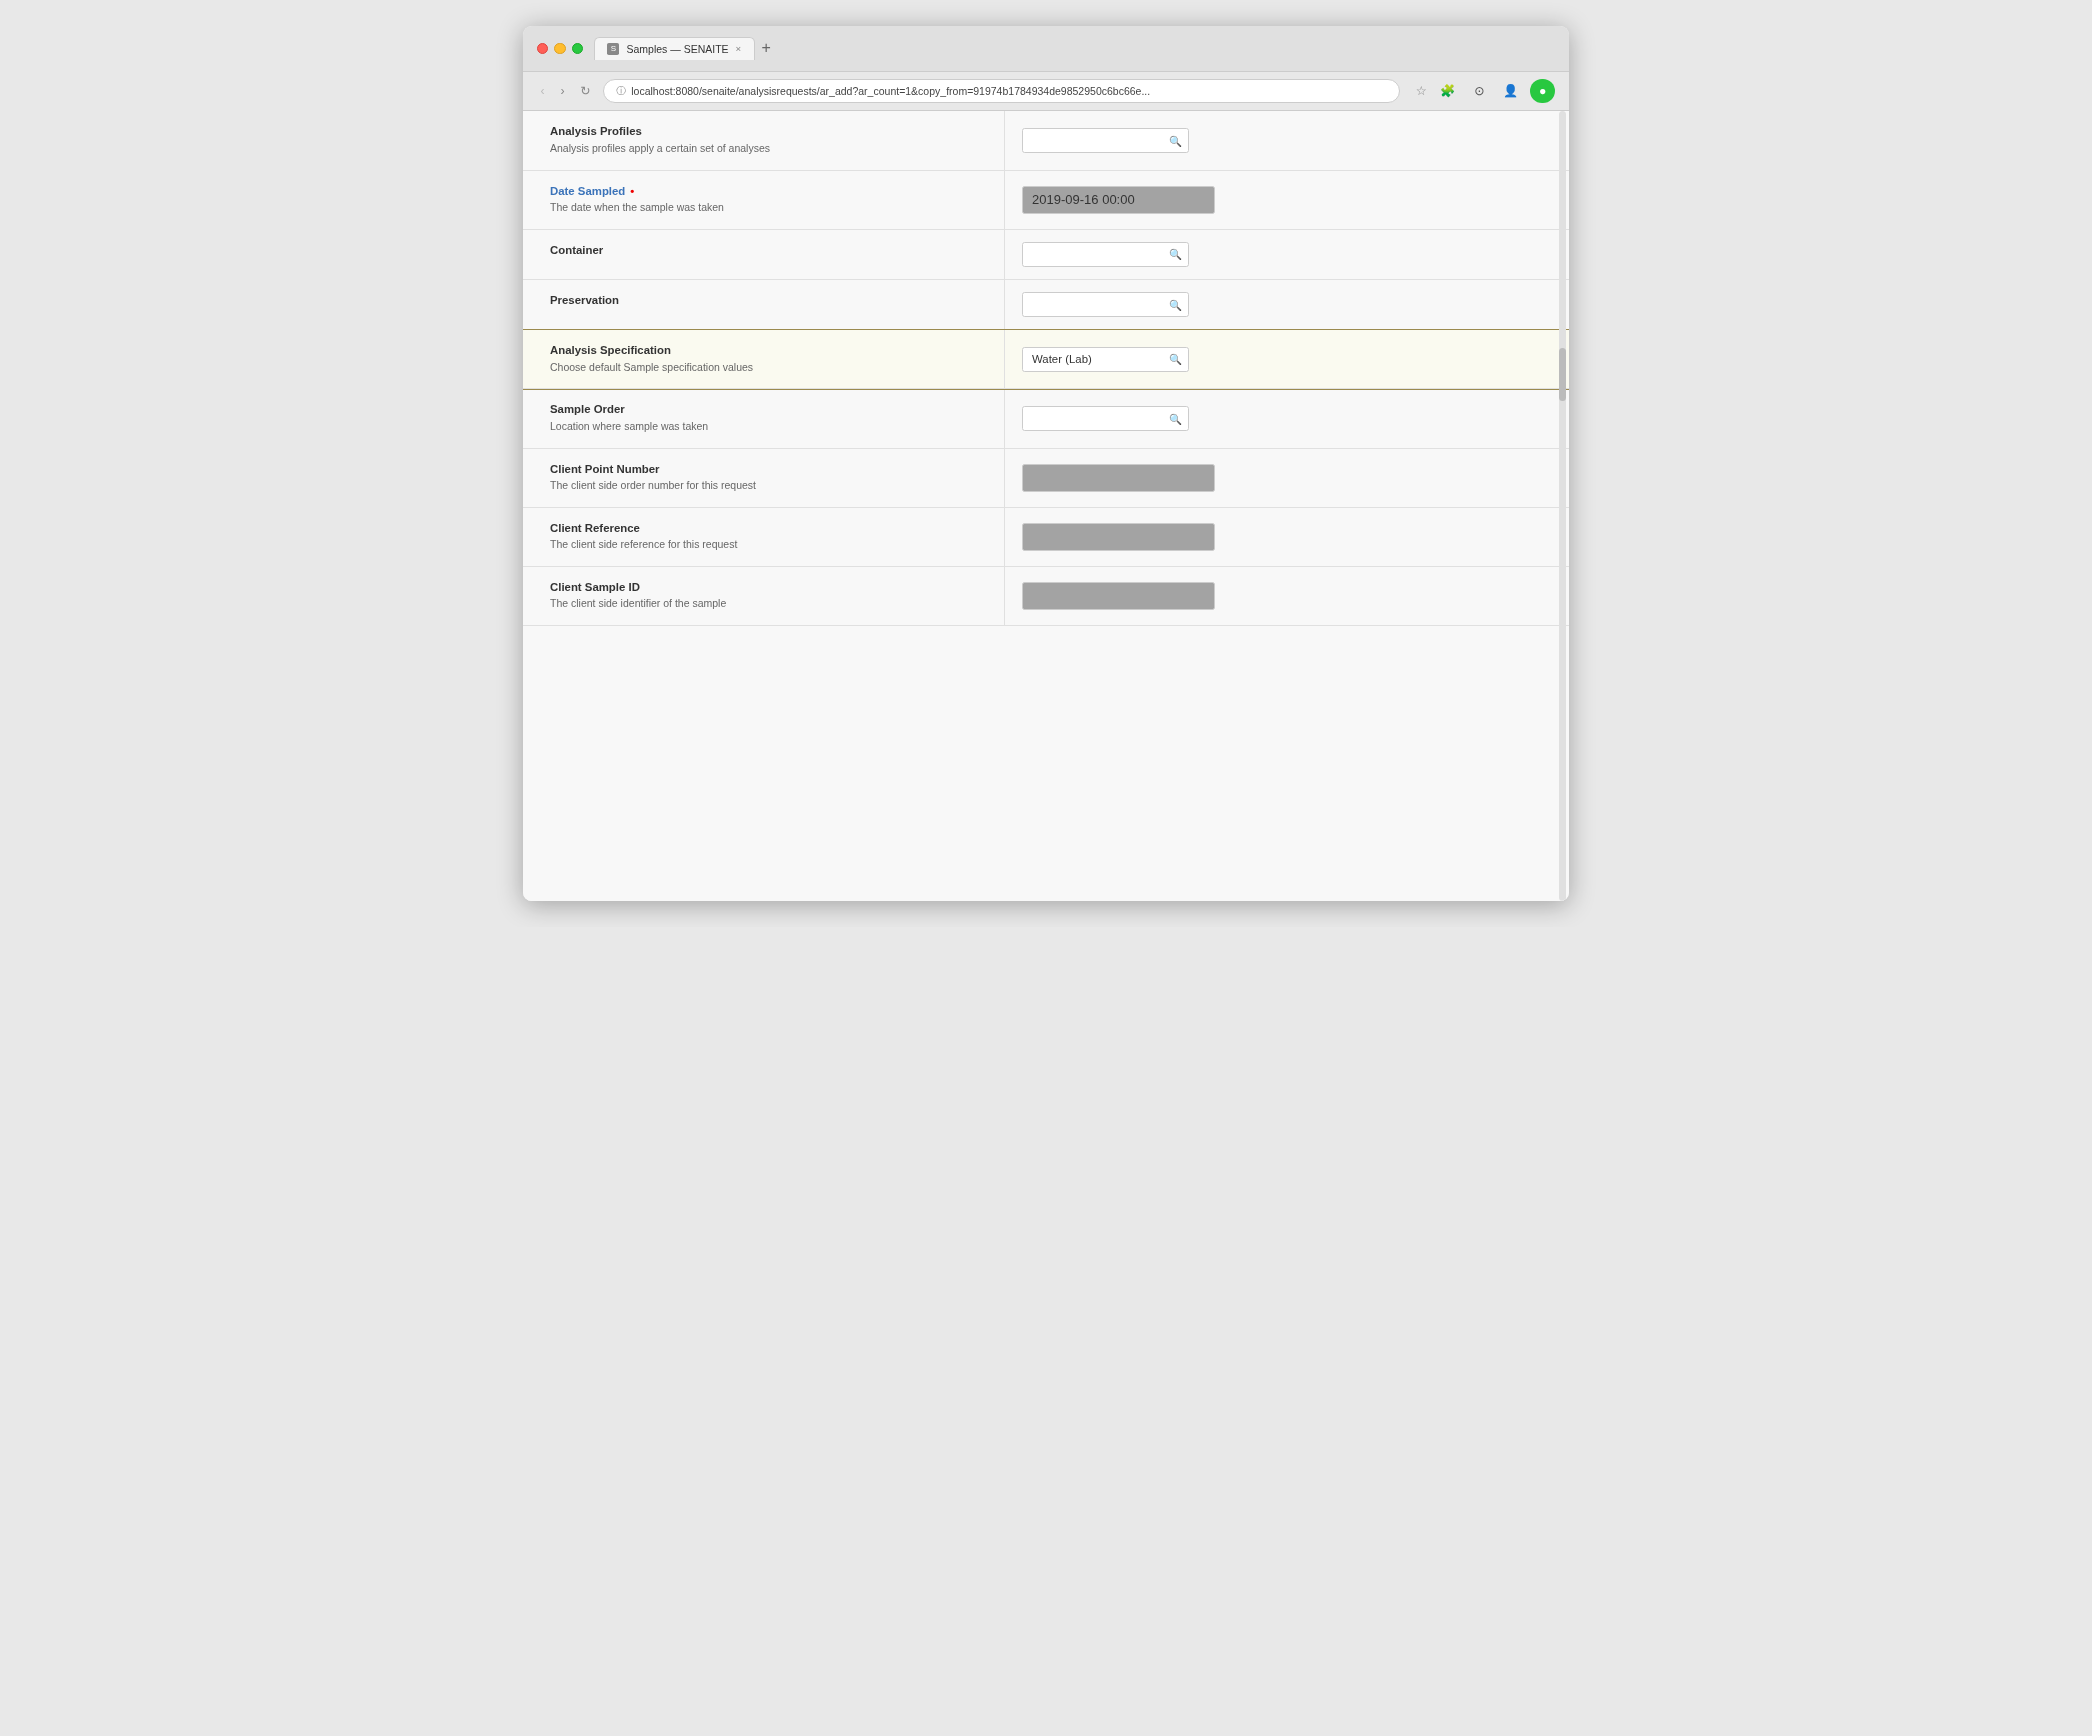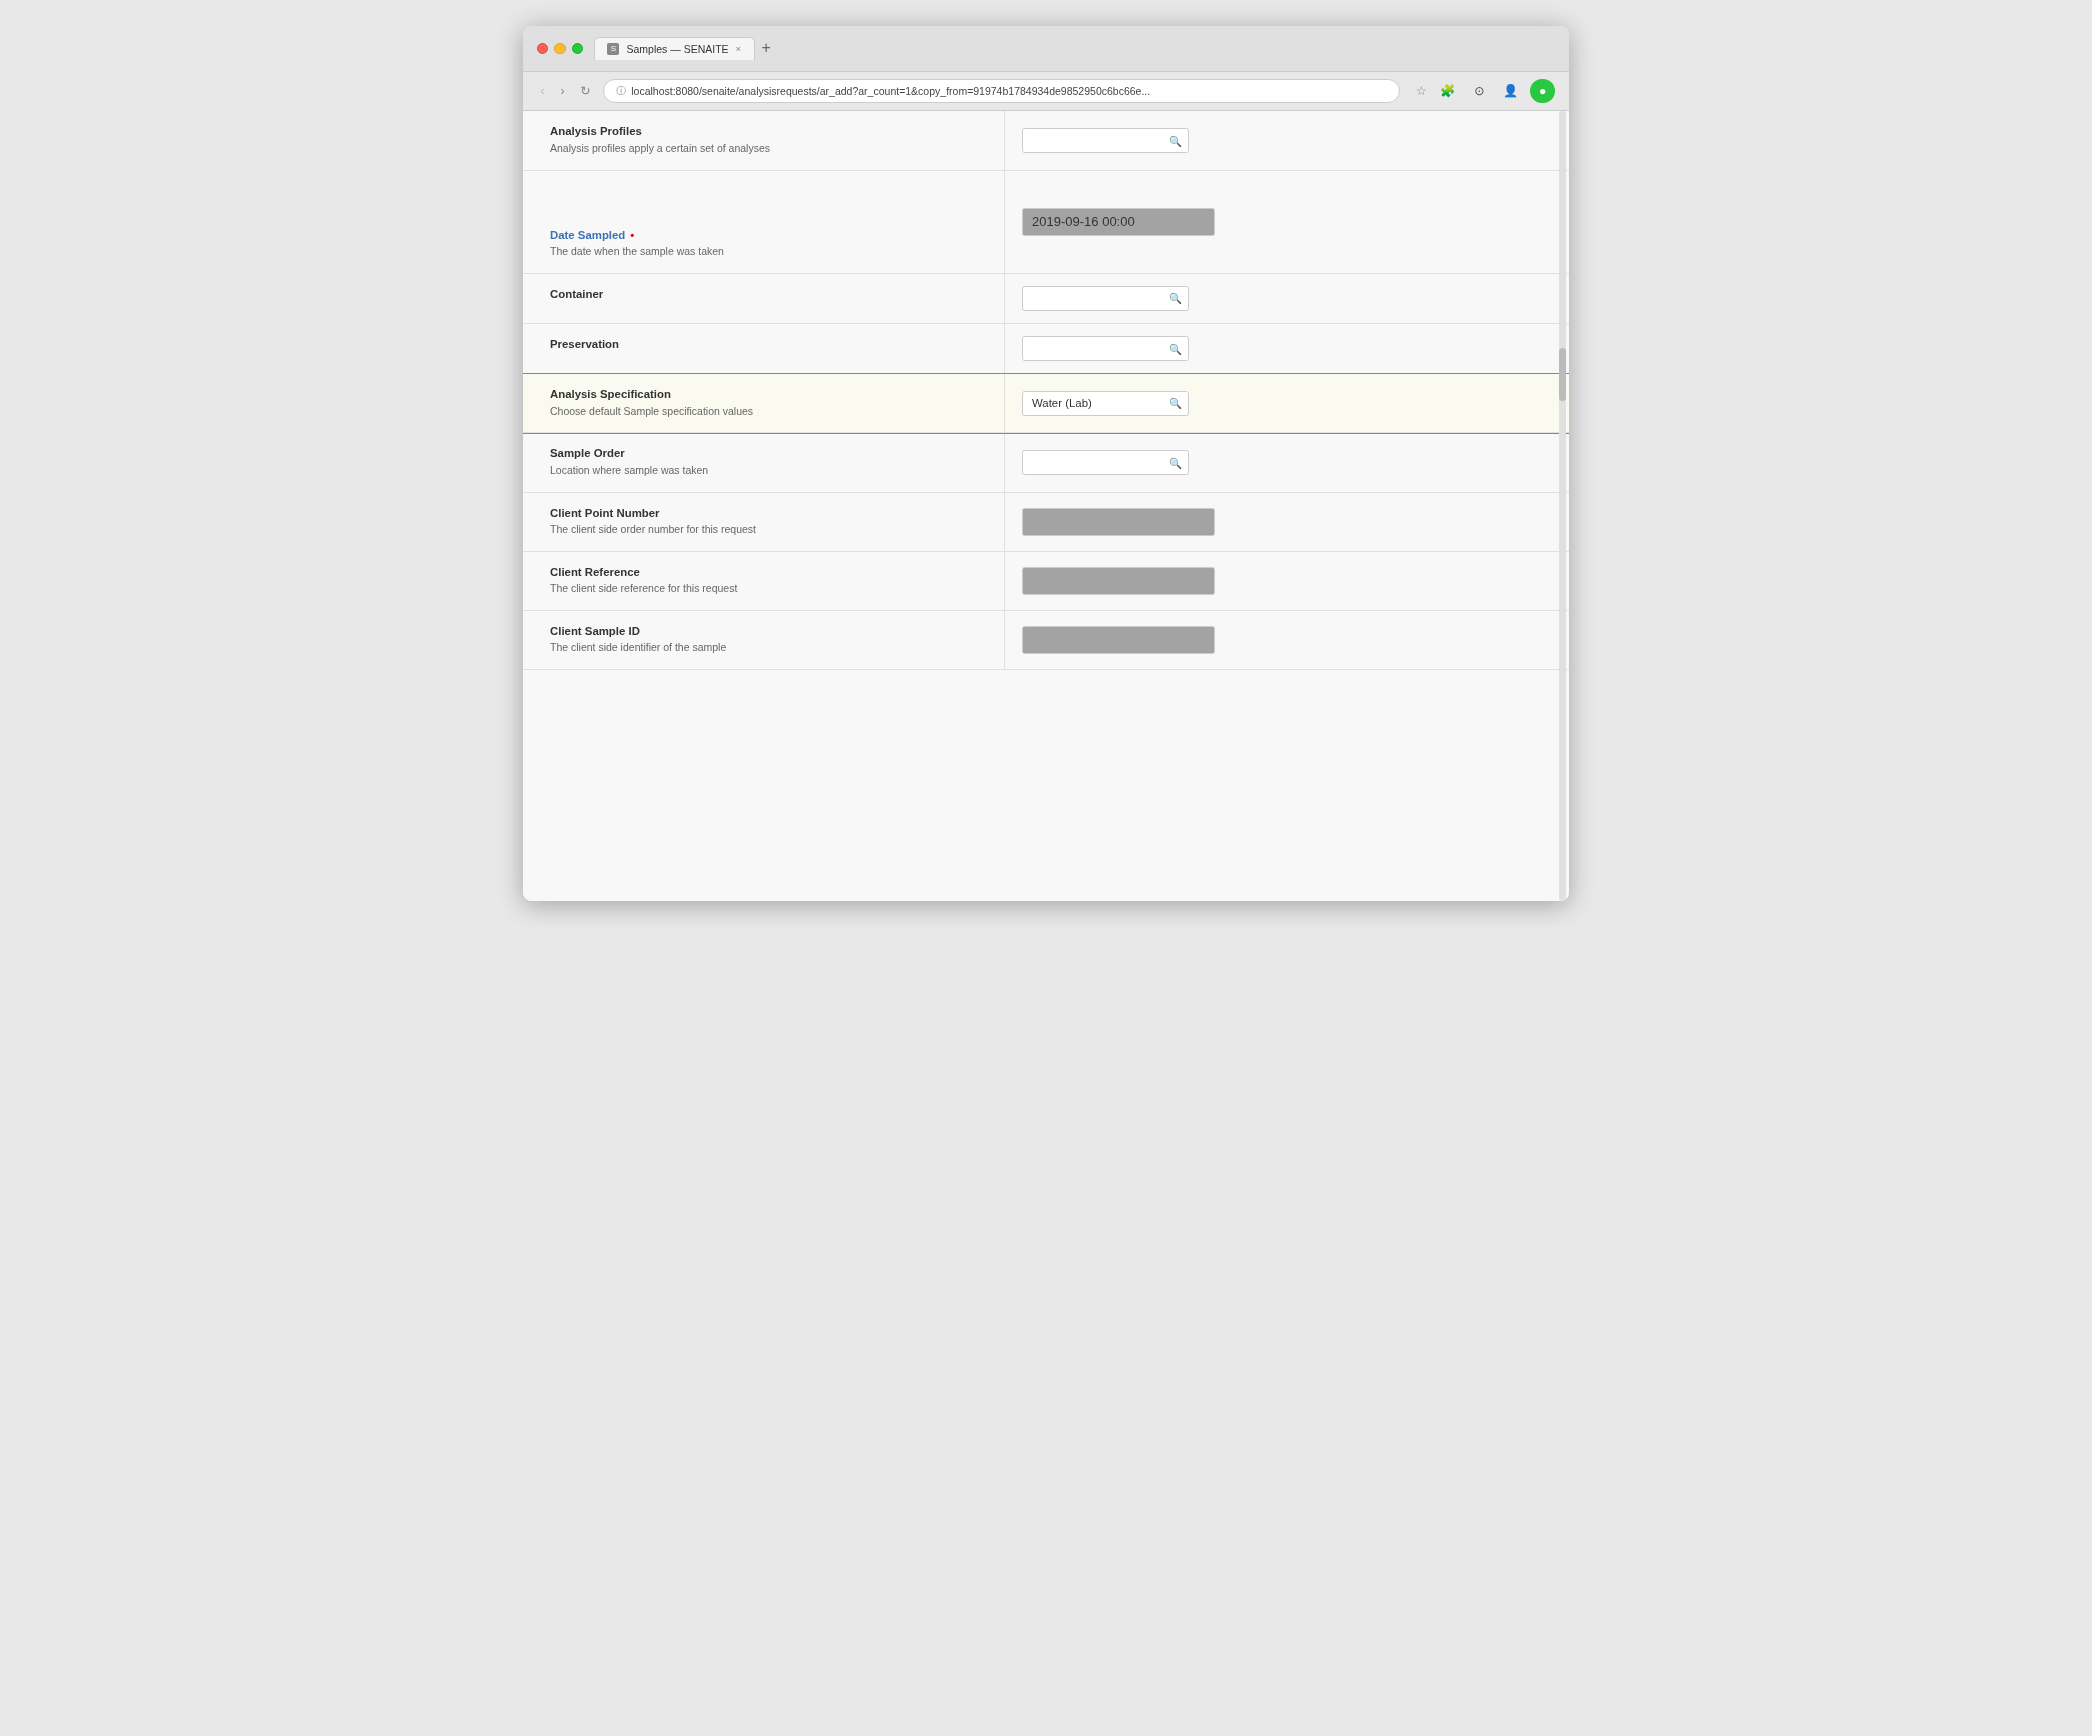--- a/index.html
+++ b/index.html
@@ -198,21 +198,20 @@
 
     .field-label {
       font-size: 11.4px;
       font-weight: 600;
       color: #333;
       margin-bottom: 3.5px;
     }
 
     .field-label.required {
       color: #3b73b9;
-      margin-top: 44px;
     }
 
     .required-dot {
       color: #e00;
       margin-left: 1.8px;
     }
 
     .field-description {
       font-size: 10.5px;
       color: #666;

